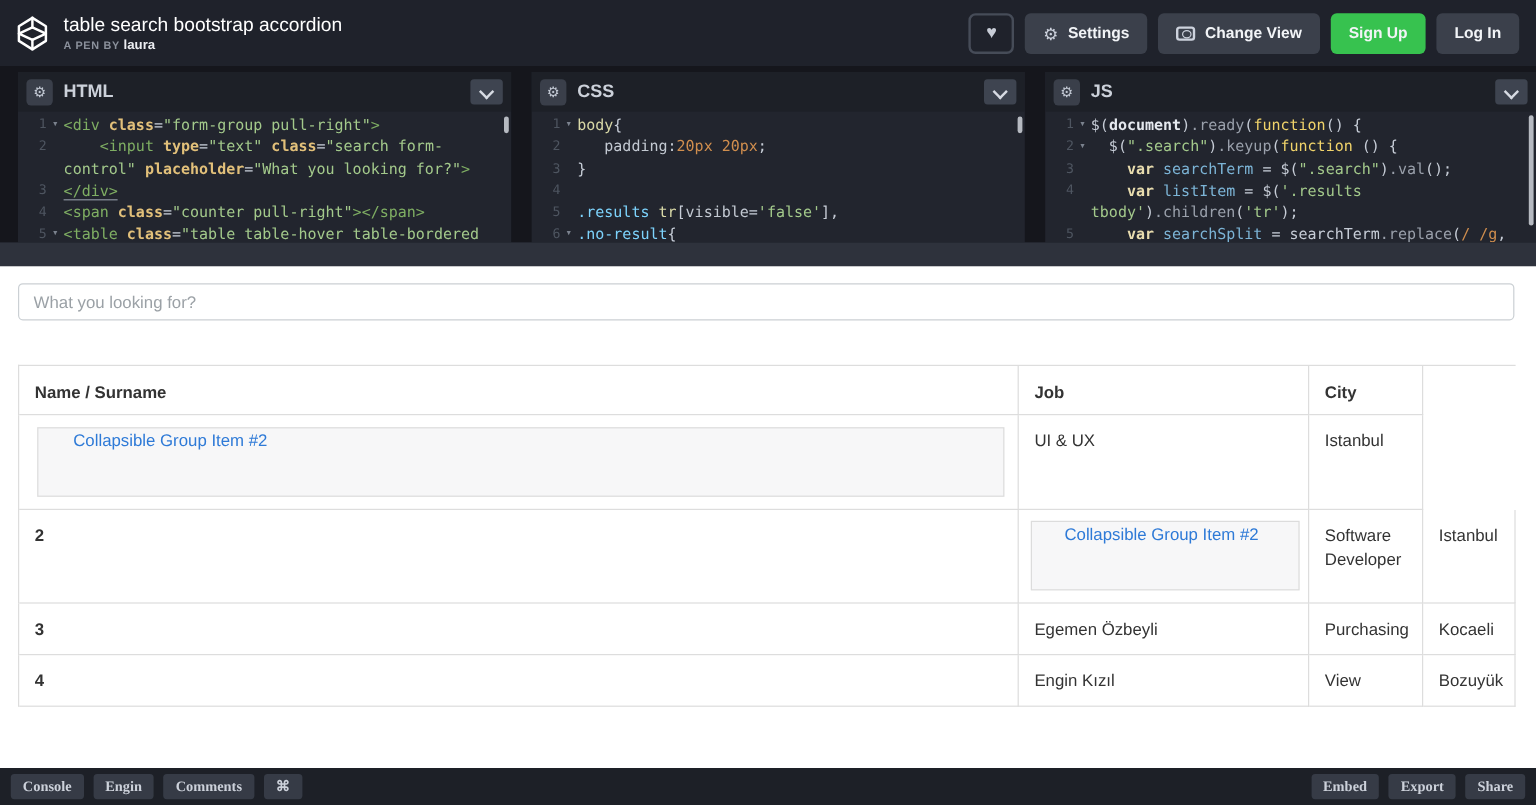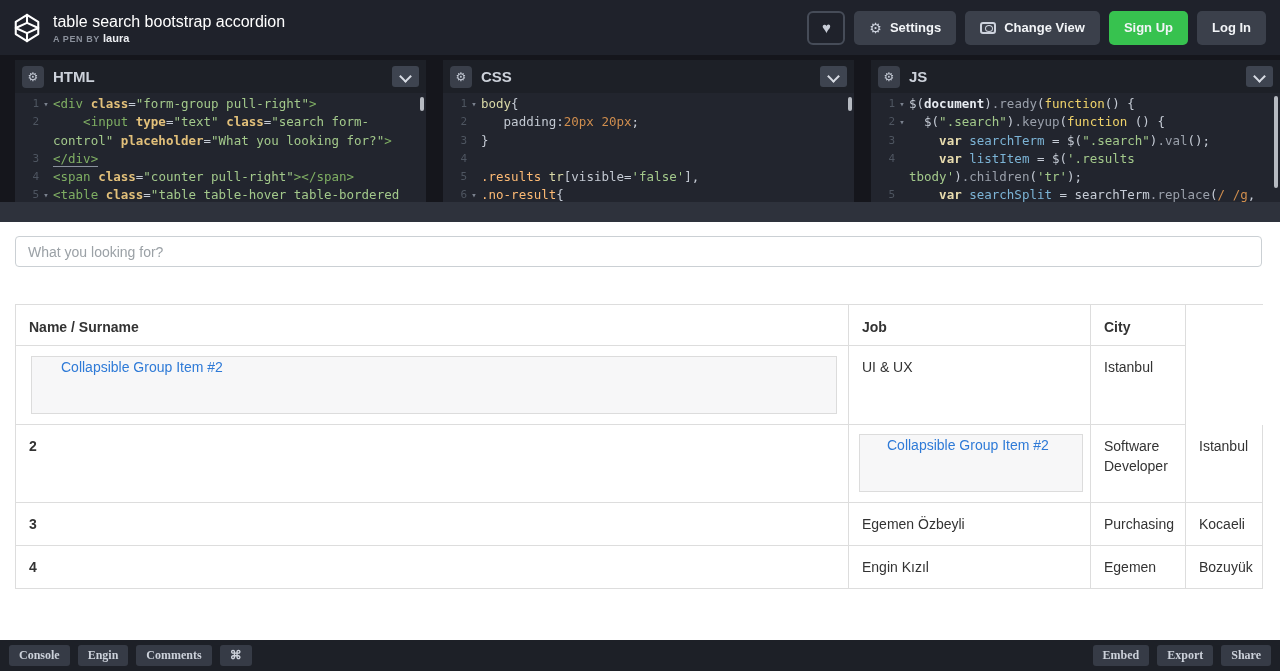--- a/index.html
+++ b/index.html
@@ -39,21 +39,21 @@
   .thumb { position:absolute; width:4px; right:2px; background:#b6bac1; border-radius:2px; }
   .thumb-sm { top:4px; height:14px; }
   .thumb-lg { top:3px; height:92px; }
   
   .tok-tag  { color:#7fae63; }
   .tok-tagu { color:#7fae63; border-bottom:1px solid #8a919d; }
   .tok-attr { color:#e2c07a; font-weight:bold; }
   .tok-str  { color:#a3c98b; }
   .tok-pun, .tok-plain { color:#c6ccd6; }
   .tok-sel  { color:#d9d9a7; }
-  .tok-selc { color:#fdba74; }
+  .tok-selc { color:#7dd3fc; }
   .tok-prop { color:#c3c9d2; }
   .tok-num  { color:#d08e4e;margin-top:27px; }
   .tok-kw   { color:#e8dcae; font-weight:bold; }
   .tok-kw2  { color:#f0d36a; }
   .tok-var  { color:#7cb4d6; }
   .tok-meth { color:#9aa0ab; }
   .tok-bold { color:#e6eaf0; font-weight:bold; }
   .tok-regex{ color:#d08e4e; }
 
   
@@ -284,21 +284,21 @@
     <div class="trow trow-3">
       <div class="cell numcell c1">3</div>
       <div class="cell c2">Egemen Özbeyli</div>
       <div class="cell c3">Purchasing</div>
       <div class="cell c4">Kocaeli</div>
     </div>
 
     <div class="trow trow-4">
       <div class="cell numcell c1">4</div>
       <div class="cell c2">Engin Kızıl</div>
-      <div class="cell c3">Egemen</div>
+      <div class="cell c3">View</div>
       <div class="cell c4">Bozuyük</div>
     </div>
   </div>
 </div>
 
 <div class="footer">
   <button class="fbtn">Console</button>
   <button class="fbtn">Engin</button>
   <button class="fbtn">Comments</button>
   <button class="fbtn">⌘</button>

